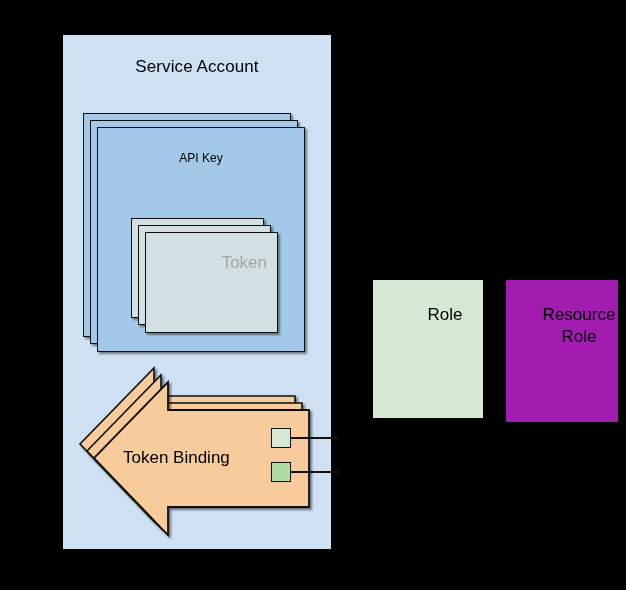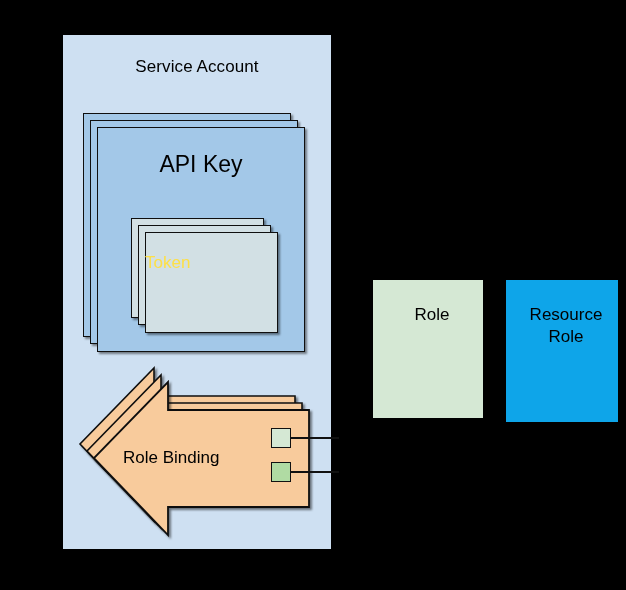--- a/index.html
+++ b/index.html
@@ -48,36 +48,36 @@
   
   .apikey-l1 { left: 55px;  top: 113px; width: 208px; height: 224px; background: #A3C8E8; }
   .apikey-l2 { left: 62px;  top: 120px; width: 208px; height: 224px; background: #A3C8E8; }
   .apikey-l3 { left: 69px;  top: 127px; width: 208px; height: 225px; background: #A3C8E8; }
   .apikey-label {
     position: absolute;
     left: 69px;
     top: 151px;
     width: 208px;
     text-align: center;
-    font-size: 23px;
+    font-size: 12px;
     color: #000000;
   }
 
   
   .token-l1 { left: 103px; top: 218px; width: 133px; height: 100px; background: #D2E0E4; }
   .token-l2 { left: 110px; top: 225px; width: 133px; height: 100px; background: #D2E0E4; }
   .token-l3 { left: 117px; top: 232px; width: 133px; height: 101px; background: #D2E0E4; }
   .token-label {
     position: absolute;
     left: 117px;
     top: 253px;
     width: 122px;
-    text-align: left;
+    text-align: right;
     font-size: 17px;
-    color: #fde047;
+    color: #a3a3a3;
   }
 
   
   .arrow-wrap {
     position: absolute;
     left: 0; top: 0;
     width: 626px; height: 590px;
     pointer-events: none;
   }
   .arrow-wrap svg { display: block; }
@@ -115,25 +115,25 @@
   .plain-box {
     position: absolute;
     box-sizing: border-box;
   }
   .role-box {
     left: 345px; top: 280px; width: 110px; height: 138px;
     background: #D5E8D4;
   }
   .rg-box {
     left: 478px; top: 280px; width: 112px; height: 142px;
-    background: #0ea5e9;
+    background: #a21caf;
   }
   .box-label {
     position: absolute;
-    left: 4px;
+    left: 17px;
     width: 100%;
     text-align: center;
     font-size: 17px;
     color: #000000;
     line-height: 22px;
   }
   .role-label { top: 24px; }
   .rg-label   { top: 24px; }
 </style>
 </head>
@@ -163,21 +163,21 @@
         </filter>
       </defs>
 
       <polygon points="126,368 126,396 267,396 267,493 126,493 126,521 52,444" fill="#F8CB9C" stroke="#111111" stroke-width="1.6" filter="url(#dropshadow)"></polygon>
 
       <polygon points="133,375 133,403 274,403 274,500 133,500 133,528 59,451" fill="#F8CB9C" stroke="#111111" stroke-width="1.6" filter="url(#dropshadow)"></polygon>
 
       <polygon points="140,382 140,410 281,410 281,507 140,507 140,535 66,458" fill="#F8CB9C" stroke="#111111" stroke-width="1.8" filter="url(#dropshadow)"></polygon>
     </svg>
   </div>
-  <div class="rolebinding-label">Role Binding</div>
+  <div class="rolebinding-label">Token Binding</div>
 
   <div class="conn-square conn-role"></div>
   <div class="conn-square conn-rg"></div>
   <div class="conn-line conn-line-role"></div>
   <div class="conn-line conn-line-rg"></div>
 
   <div class="plain-box role-box">
     <div class="box-label role-label">Role</div>
   </div>
 

